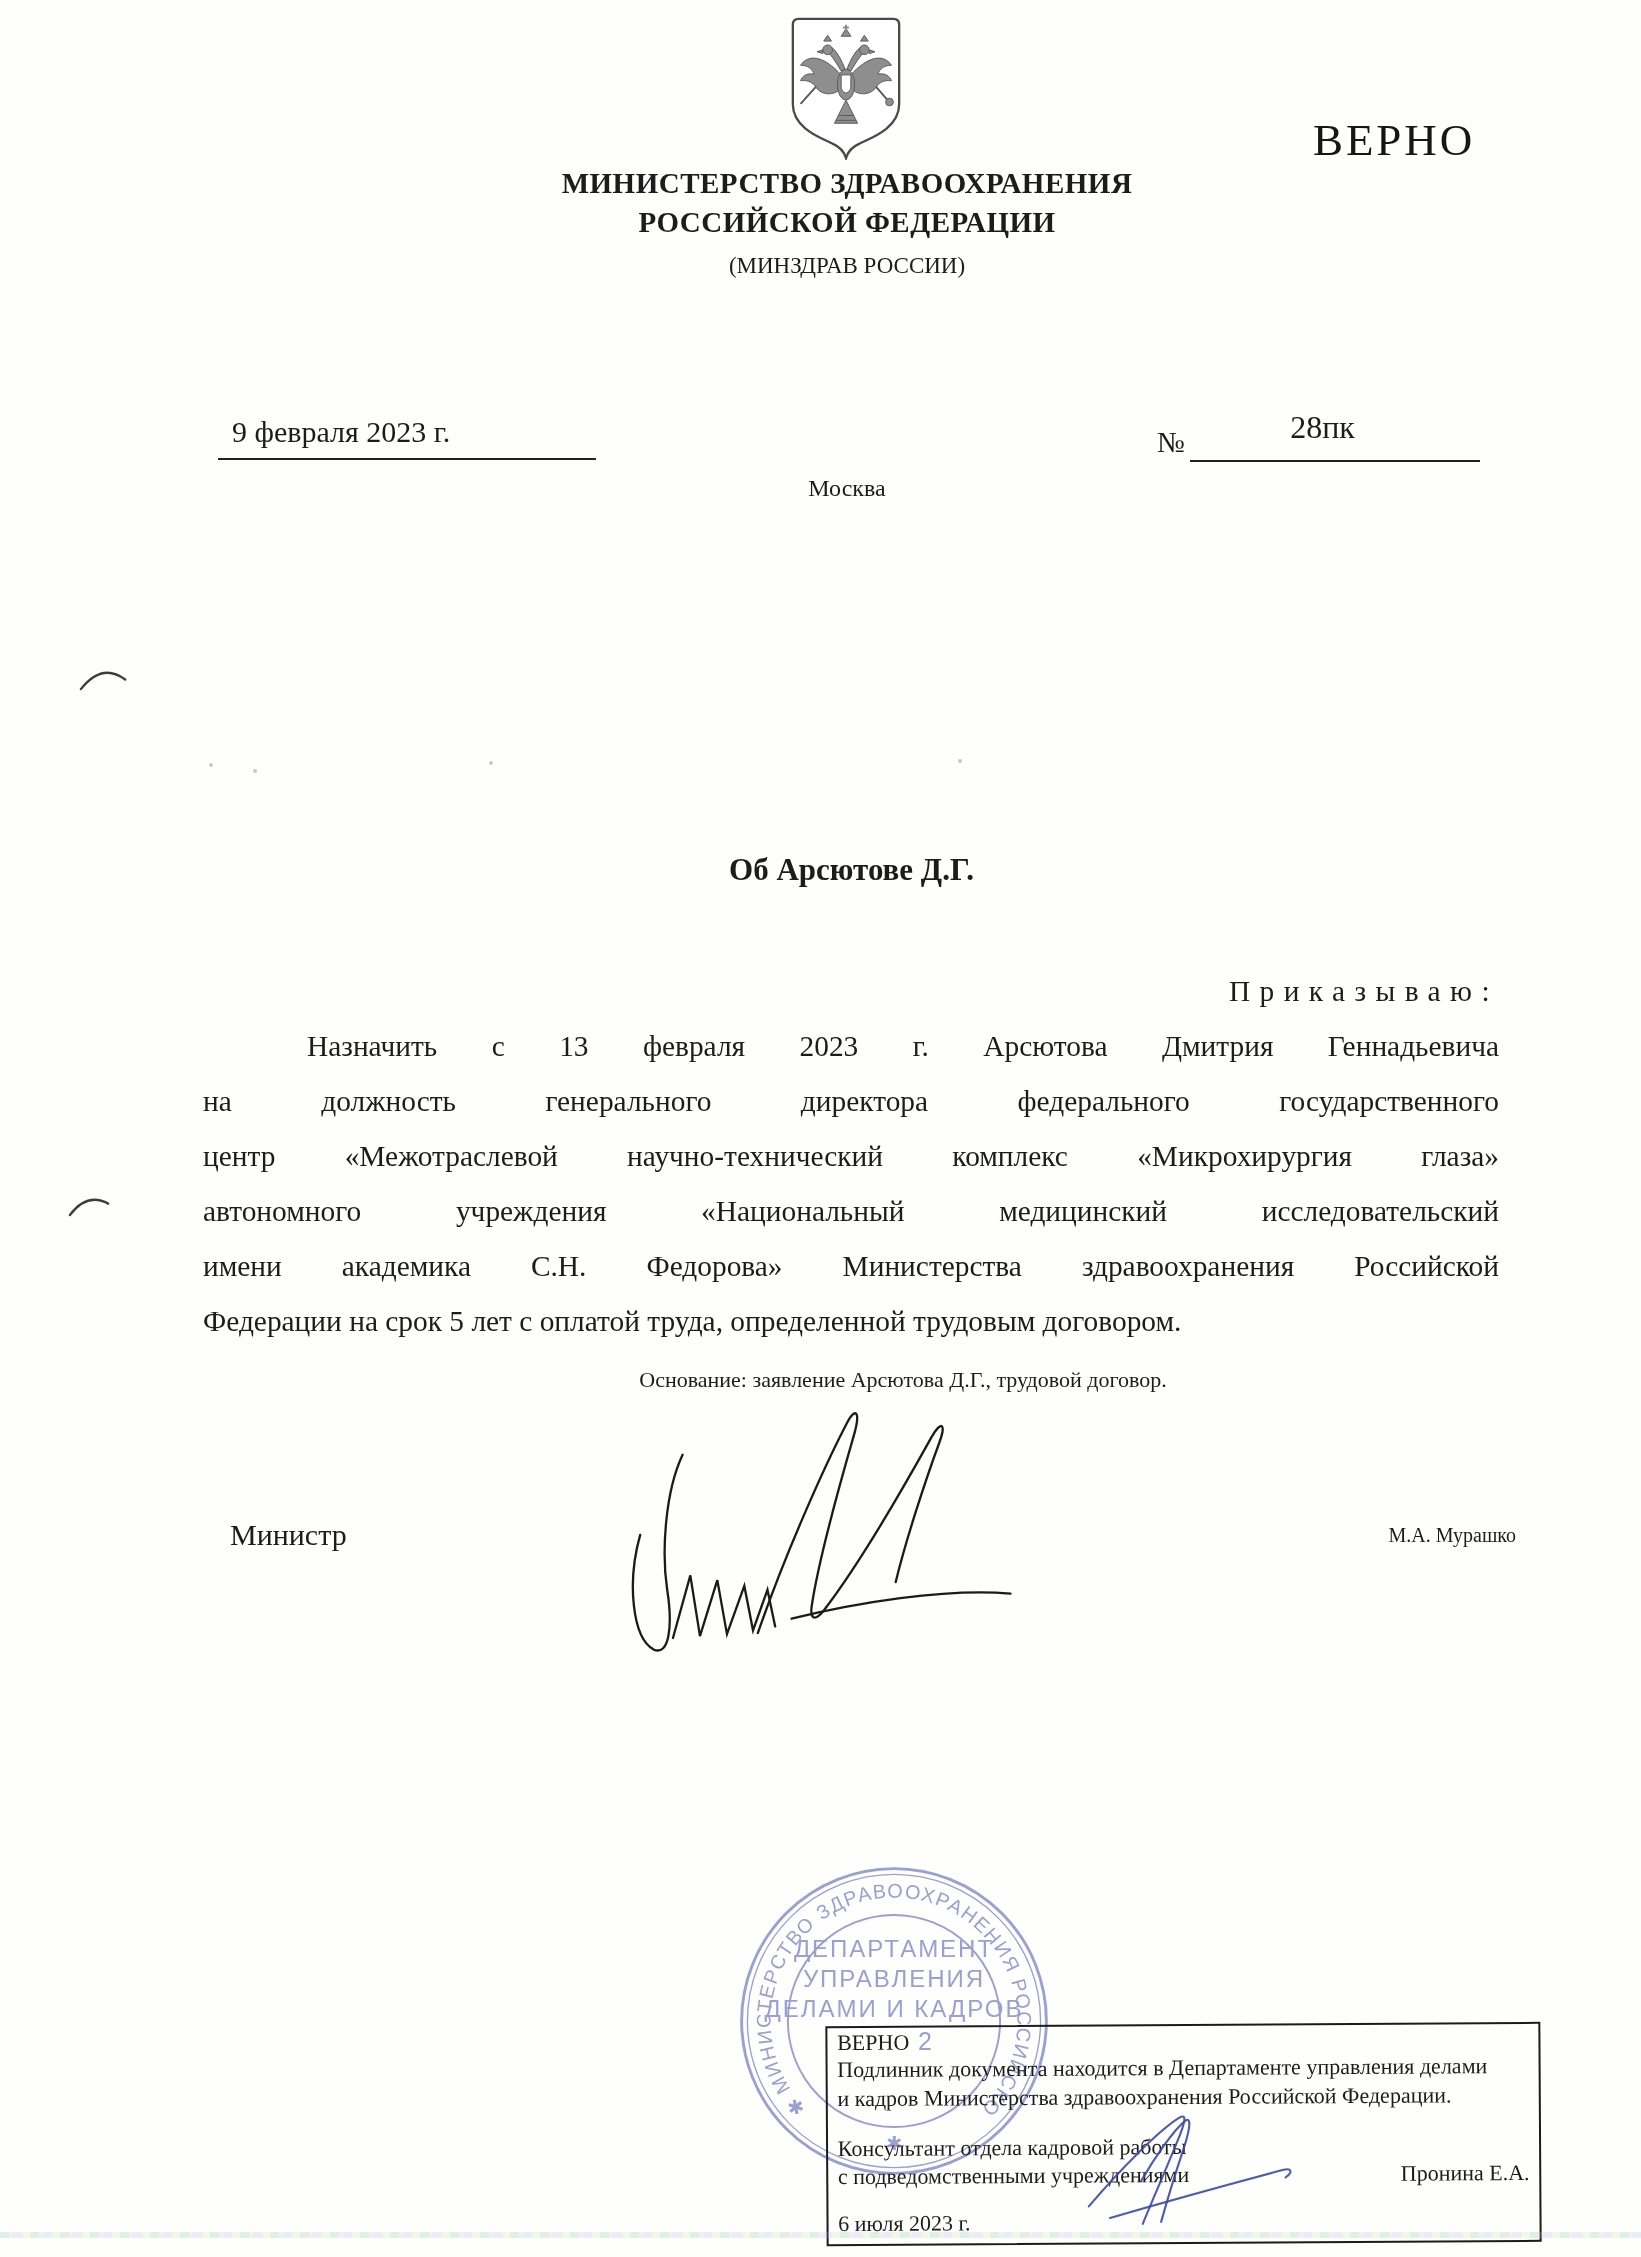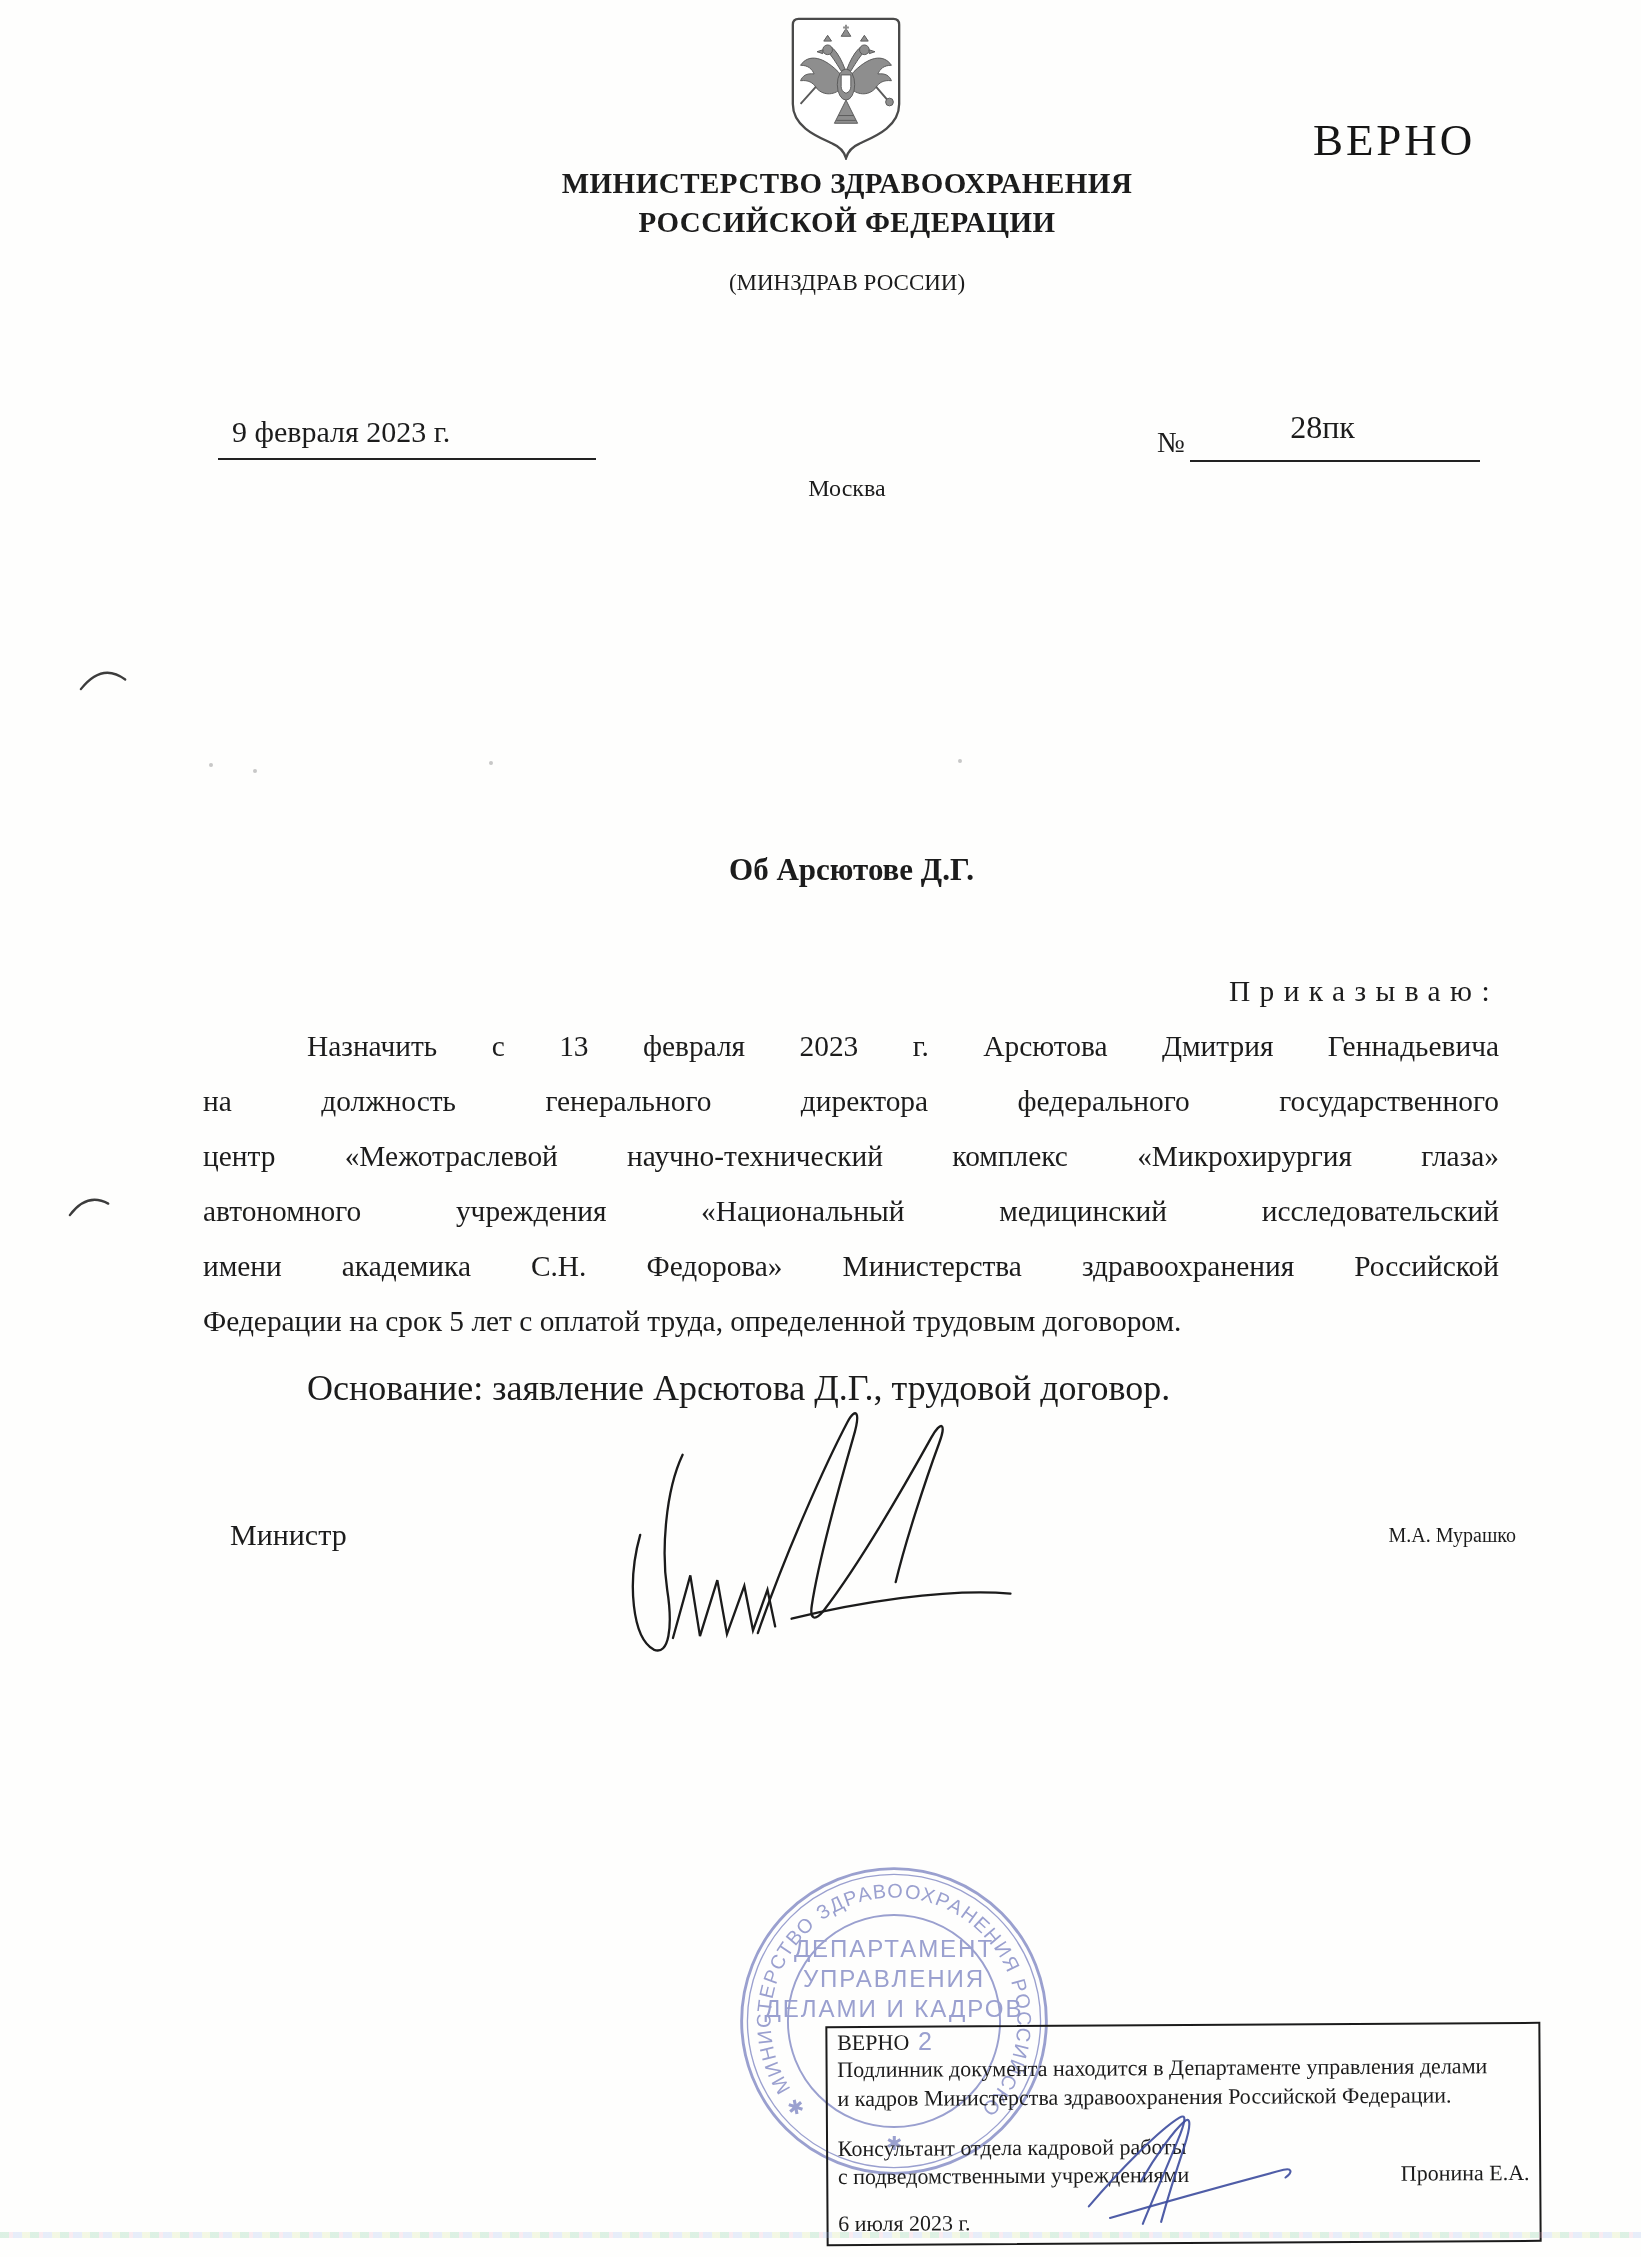--- a/index.html
+++ b/index.html
@@ -8,42 +8,42 @@
     background:#fefefd;overflow:hidden;
     font-family:"Liberation Serif","DejaVu Serif",serif;color:#1c1c1c;
   }
   .abs{position:absolute;}
 
   
   .emblem{left:787px;top:15.4px;width:118px;height:145px;}
   .copy-mark{left:1313px;top:114px;font-size:45px;letter-spacing:2.9px;color:#161616;}
   .ministry{left:364px;top:164px;width:966px;text-align:center;line-height:39px;}
   .ministry .b{font-weight:bold;font-size:29px;letter-spacing:0.5px;}
-  .ministry .s{font-size:23px;margin-top:21px;}
+  .ministry .s{font-size:23px;margin-top:4px;}
 
   
   .order-type{left:364px;top:350px;width:966px;text-align:center;
     font-weight:bold;font-size:33px;letter-spacing:13.5px;}
   .date-field{left:232px;top:415px;font-size:30px;}
   .rule{background:#222;height:1.9px;}
   .date-underline{left:218px;top:458px;width:378px;}
   .num-label{left:1157px;top:426px;font-size:29px;}
   .num-value{left:1226px;top:409px;width:193px;text-align:center;font-size:32px;}
   .num-underline{left:1190px;top:460px;width:290px;}
   .city{left:364px;top:475px;width:966px;text-align:center;font-size:24px;}
 
   
   .subject{left:364px;top:852px;width:975px;text-align:center;font-weight:bold;font-size:31px;}
   .body-block{left:203px;top:964px;width:1296px;font-size:29.4px;}
   .line{height:55px;line-height:55px;white-space:nowrap;}
   .jline{height:55px;line-height:55px;text-align:justify;text-align-last:justify;}
   .jline.last{text-align-last:left;}
   .indent{text-indent:104px;}
   .spaced{letter-spacing:.32em;text-align:right;}
-  .basis{left:203px;top:1367px;width:1296px;font-size:36px;text-indent:104px;}
+  .basis{left:203px;top:1367px;width:1296px;font-size:22px;text-indent:104px;text-align:center;}
 
   
   .minister-title{left:230px;top:1518px;font-size:30px;}
   .minister-name{left:1265px;top:1524px;width:251px;text-align:right;font-size:20px;}
   .sig-main{left:613px;top:1395px;width:415px;height:270px;}
   .sig-main path{stroke:#1b1b1b;stroke-width:2.4;fill:none;stroke-linecap:round;}
 
   
   .stamp{left:732px;top:1859px;width:324px;height:324px;opacity:.8;}
   .stamp text{font-family:"Liberation Sans","DejaVu Sans",sans-serif;}

